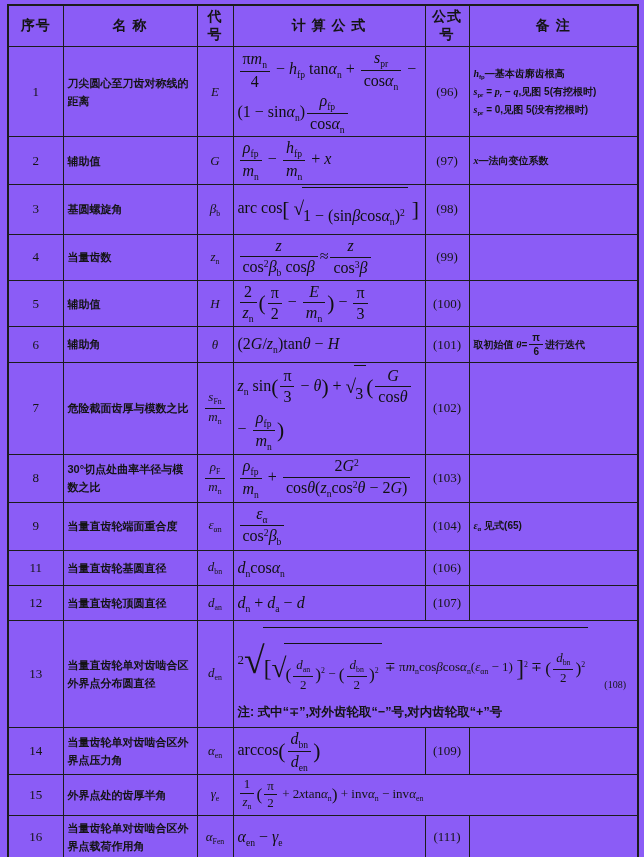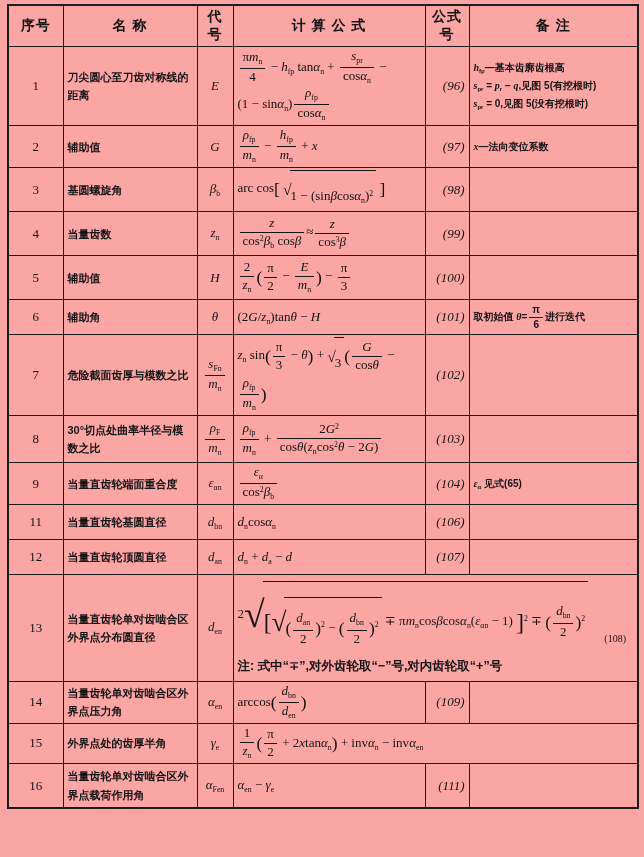--- a/index.html
+++ b/index.html
@@ -2,21 +2,21 @@
 <html><head>
 <meta charset="utf-8">
 <style>
   html,body{margin:0;padding:0;}
   body{
     width:644px;height:857px;position:relative;overflow:hidden;
     background:#e9e7e3;
     font-family:"Liberation Serif","DejaVu Serif",serif;
     color:#141414;
   }
-  .page{position:absolute;inset:0;background:#fca5a5;}
+  .page{position:absolute;inset:0;background:#8b5cf6;}
   table.tbl{
     position:absolute;left:7px;top:4px;width:630px;
     border-collapse:collapse;table-layout:fixed;
     border:2.5px solid #1c1c1c;
   }
   .tbl th,.tbl td{
     border:1.6px solid #1c1c1c;
     padding:2px 4px;vertical-align:middle;
     overflow:hidden;
   }
@@ -24,22 +24,22 @@
     height:22px;font-size:14px;text-align:center;
     font-family:"Liberation Sans","DejaVu Sans",sans-serif;font-weight:bold;
     letter-spacing:1px;
   }
   .c-no{text-align:center;font-size:13px;}
   .c-name{
     font-family:"Liberation Sans","DejaVu Sans",sans-serif;font-weight:bold;
     font-size:11px;text-align:left;padding:2px 4px 2px 7px;line-height:1.65;
   }
   .c-sym{text-align:center;font-size:13px;}
-  .c-frm{font-size:13px;padding-left:9px;line-height:1.9;}
-  .c-num{text-align:right;font-size:13px;font-style:italic;}
+  .c-frm{font-size:16px;padding-left:9px;line-height:1.9;}
+  .c-num{text-align:center;font-size:13px;}
   .c-rmk{
     font-family:"Liberation Sans","DejaVu Sans",sans-serif;font-weight:bold;
     font-size:10px;padding-left:7px;line-height:1.75;
   }
   .c-rmk i, .c-rmk sub, .c-frm{color:#101010;}
   .c-rmk i{font-family:"Liberation Serif","DejaVu Serif",serif;}
   .c-merged{position:relative;font-size:13px;padding-left:9px;line-height:2.0;}
   .eqnum{position:absolute;right:11px;font-size:10px;margin-top:30px;}
   
   i{font-style:italic;}

